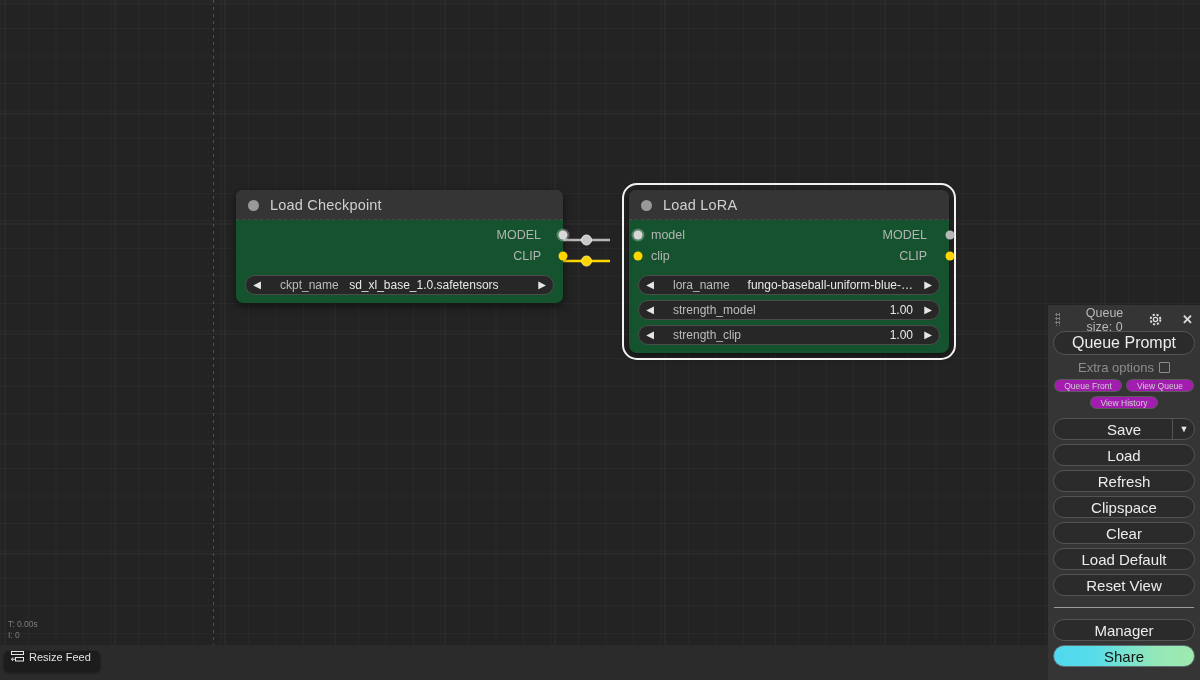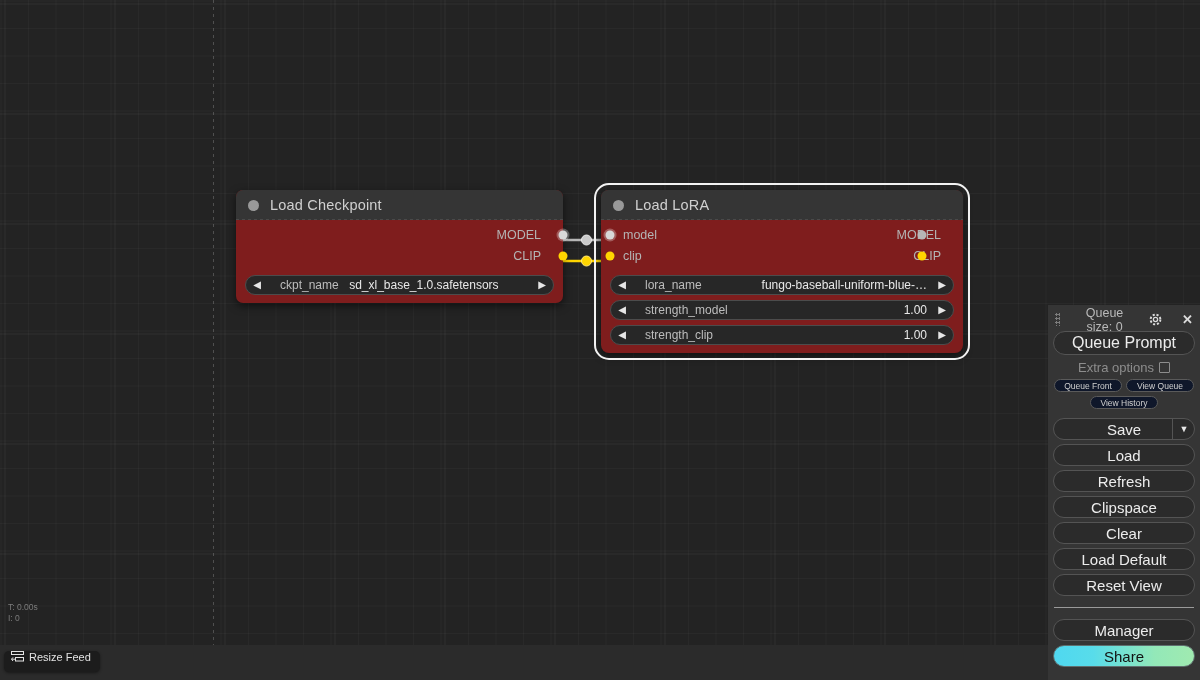--- a/index.html
+++ b/index.html
@@ -34,21 +34,21 @@
     opacity: .42;
   }
 
   
   #links { position: absolute; left: 0; top: 0; width: 1200px; height: 645px; pointer-events: none; }
 
   
   .node {
     position: absolute;
     border-radius: 7px;
-    background: #7f1d1d;
+    background: #14532d;
     box-shadow: 0 3px 9px rgba(0,0,0,.55);
   }
   .node.selected {
     outline: 2px solid #f2f2f2;
     outline-offset: 5px;
     border-radius: 8px;
   }
   .node-title {
     height: 30px;
     background: #353535;
@@ -104,21 +104,21 @@
   }
   .widget .wname { color: #bdbdbd; flex: 0 0 auto; padding-left: 12px; }
   .widget .wval  {
     color: #e8e8e8; flex: 1 1 auto; text-align: right; padding-right: 4px;
     overflow: hidden; white-space: nowrap; text-overflow: ellipsis;
   }
   .widget .wval.centered { text-align: center; padding-right: 22px; }
 
   
   #stats {
-    position: absolute; left: 8px; top: 602px;
+    position: absolute; left: 8px; top: 619px;
     font-size: 8.5px; line-height: 10.5px; color: #7c7c7c;
     font-family: "Liberation Sans", sans-serif;
     white-space: pre;
   }
 
   #footer {
     position: absolute; left: 0; top: 645px; width: 1200px; height: 35px;
     background: #2b2b2b;
   }
   #resize-feed {
@@ -170,21 +170,21 @@
     margin-top: 5px; color: #8d8d8d; font-size: 13px;
   }
   .chk {
     width: 11px; height: 11px; border: 1px solid #8d8d8d; border-radius: 1px;
     background: transparent;
   }
 
   .small-row { display: flex; gap: 4px; margin-top: 4px; justify-content: center; }
   .btn-small {
     height: 13px; padding: 0 8px;
-    background: #0f172a; border: 1px solid #5a5a5a; border-radius: 7px;
+    background: #a21caf; border: 1px solid #5a5a5a; border-radius: 7px;
     color: #cfcfcf; font-size: 8.5px;
     display: flex; align-items: center; justify-content: center;
     font-family: "Liberation Sans", sans-serif;
   }
   .btn-small.wide { min-width: 68px; }
 
   #save-row {
     position: relative; margin-top: 9px;
   }
   #save-btn { margin-top: 0; position: relative; }
@@ -244,21 +244,21 @@
       <div class="widget" style="margin-top:9px;">
         <span class="arrow">◀</span>
         <span class="wname">ckpt_name</span>
         <span class="wval centered">sd_xl_base_1.0.safetensors</span>
         <span class="arrow">▶</span>
       </div>
 
     </div>
   </div>
 
-  <div class="node selected" id="node-lora" style="left:601px; top:190px; width:362px;">
+  <div class="node selected" id="node-lora" style="left:629px; top:190px; width:320px;">
     <div class="node-title">
       <div class="title-dot"></div>
       <div class="title-text">Load LoRA</div>
     </div>
     <div class="node-body">
 
       <div class="slot-row">
         <span class="slot-dot dot-model connected" style="left:9px;"></span>
         <span class="slot-label in">model</span>
         <span class="slot-label out">MODEL</span>

